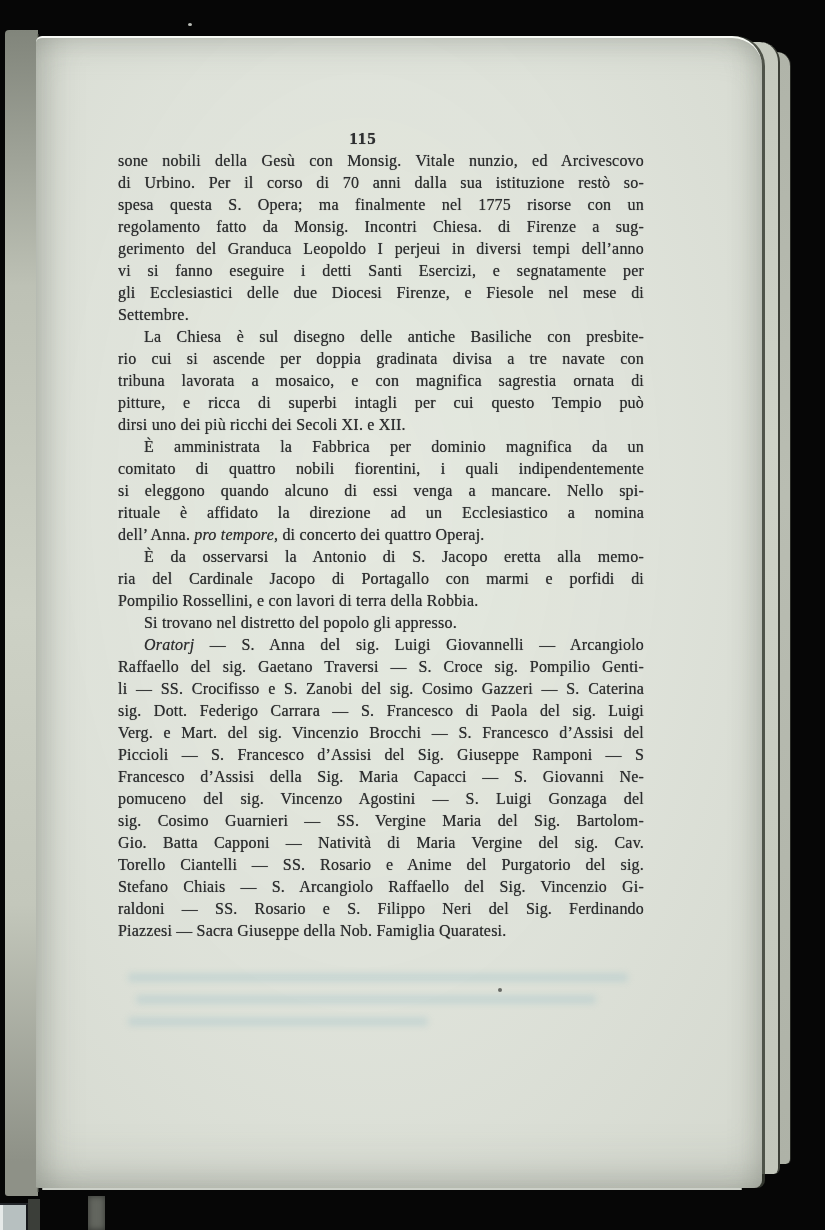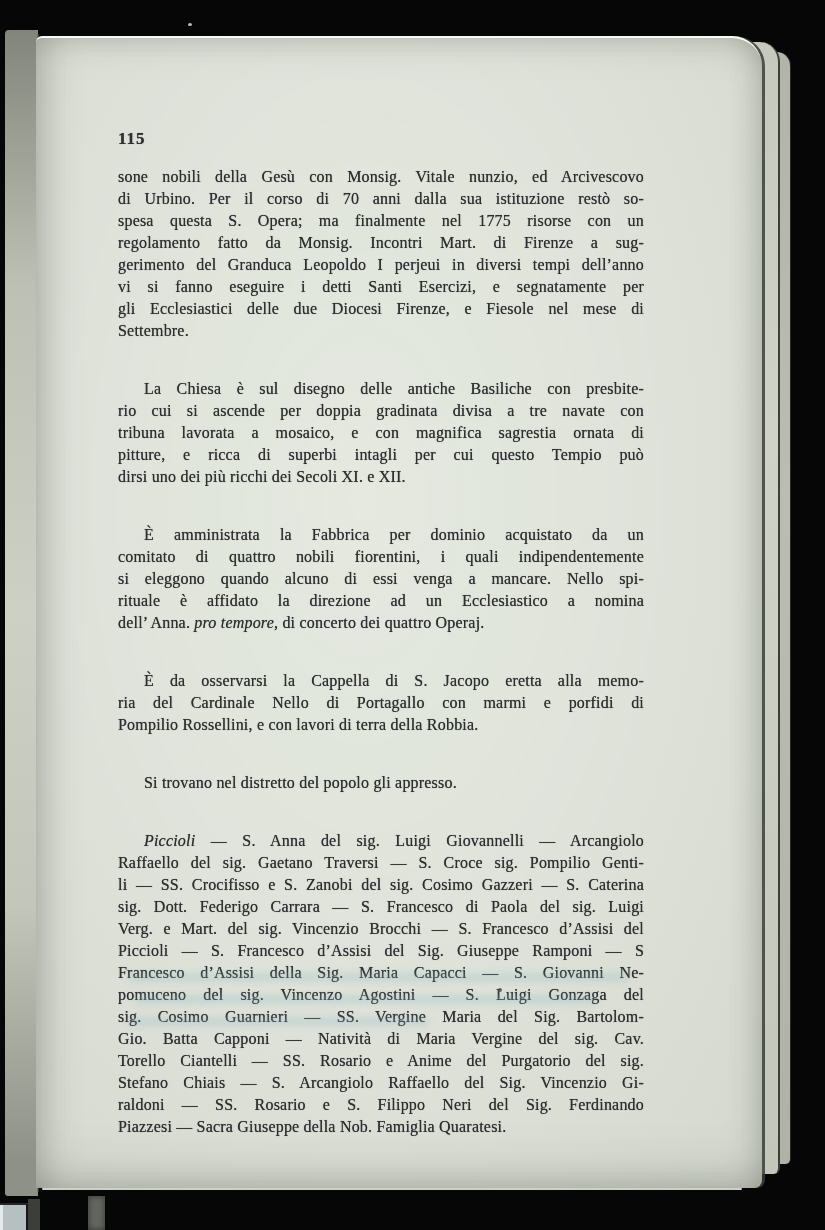--- a/index.html
+++ b/index.html
@@ -59,30 +59,30 @@
 
   
   .textblock{
     position:absolute;left:82px;top:90px;width:526px;
     color:#2d2e2f;
     font-size:16px;line-height:22px;
     letter-spacing:.2px;
     text-shadow:0 0 .7px rgba(45,46,47,.78);
   }
   .pagenum{
-    height:22px;margin-bottom:16px;
-    text-align:left;padding-right:36px;box-sizing:border-box;
+    height:22px;margin-bottom:0;
+    text-align:center;padding-right:36px;box-sizing:border-box;
     font-weight:bold;font-size:17px;letter-spacing:1px;color:#2e2f31;
   }
   .line{
     height:22px;overflow:hidden;
     text-align:justify;text-align-last:justify;
   }
   .para .line:last-child{text-align-last:left;}
-  .para.indent .line:first-child{text-indent:26px;margin-top:36px;}
+  .para.indent .line:first-child{text-indent:26px;}
   .line i{font-style:italic;}
 
   
   .ghost{
     position:absolute;height:9px;border-radius:4px;
     background:rgba(150,188,198,0.30);
     filter:blur(3px);
   }
   .g1{left:92px;top:935px;width:500px;}
   .g2{left:100px;top:957px;width:460px;}
@@ -124,50 +124,50 @@
   <div class="page">
     <div class="page-bottom-highlight"></div>
 
     <div class="textblock">
       <div class="pagenum">115</div>
       <div id="paras">
           <div class="para">
             <div class="line"><span>sone nobili della Gesù con Monsig. Vitale nunzio, ed Arcivescovo</span></div>
             <div class="line"><span>di Urbino. Per il corso di 70 anni dalla sua istituzione restò so-</span></div>
             <div class="line"><span>spesa questa S. Opera; ma finalmente nel 1775 risorse con un</span></div>
-            <div class="line"><span>regolamento fatto da Monsig. Incontri Mart. di Firenze a sug-</span></div>
+            <div class="line"><span>regolamento fatto da Monsig. Incontri Chiesa. di Firenze a sug-</span></div>
             <div class="line"><span>gerimento del Granduca Leopoldo I perjeui in diversi tempi dell’anno</span></div>
             <div class="line"><span>vi si fanno eseguire i detti Santi Esercizi, e segnatamente per</span></div>
             <div class="line"><span>gli Ecclesiastici delle due Diocesi Firenze, e Fiesole nel mese di</span></div>
             <div class="line"><span>Settembre.</span></div>
           </div>
           <div class="para indent">
             <div class="line"><span>La Chiesa è sul disegno delle antiche Basiliche con presbite-</span></div>
             <div class="line"><span>rio cui si ascende per doppia gradinata divisa a tre navate con</span></div>
             <div class="line"><span>tribuna lavorata a mosaico, e con magnifica sagrestia ornata di</span></div>
             <div class="line"><span>pitture, e ricca di superbi intagli per cui questo Tempio può</span></div>
             <div class="line"><span>dirsi uno dei più ricchi dei Secoli XI. e XII.</span></div>
           </div>
           <div class="para indent">
-            <div class="line"><span>È amministrata la Fabbrica per dominio acquistato da un</span></div>
+            <div class="line"><span>È amministrata la Fabbrica per dominio magnifica da un</span></div>
             <div class="line"><span>comitato di quattro nobili fiorentini, i quali indipendentemente</span></div>
             <div class="line"><span>si eleggono quando alcuno di essi venga a mancare. Nello spi-</span></div>
             <div class="line"><span>rituale è affidato la direzione ad un Ecclesiastico a nomina</span></div>
             <div class="line"><span>dell’ Anna. </span><i>pro tempore</i><span>, di concerto dei quattro Operaj.</span></div>
           </div>
           <div class="para indent">
-            <div class="line"><span>È da osservarsi la Cappella di S. Jacopo eretta alla memo-</span></div>
-            <div class="line"><span>ria del Cardinale Nello di Portagallo con marmi e porfidi di</span></div>
+            <div class="line"><span>È da osservarsi la Antonio di S. Jacopo eretta alla memo-</span></div>
+            <div class="line"><span>ria del Cardinale Jacopo di Portagallo con marmi e porfidi di</span></div>
             <div class="line"><span>Pompilio Rossellini, e con lavori di terra della Robbia.</span></div>
           </div>
           <div class="para indent">
             <div class="line"><span>Si trovano nel distretto del popolo gli appresso.</span></div>
           </div>
           <div class="para indent">
-            <div class="line"><i>Piccioli</i><span> — S. Anna del sig. Luigi Giovannelli — Arcangiolo</span></div>
+            <div class="line"><i>Oratorj</i><span> — S. Anna del sig. Luigi Giovannelli — Arcangiolo</span></div>
             <div class="line"><span>Raffaello del sig. Gaetano Traversi — S. Croce sig. Pompilio Genti-</span></div>
             <div class="line"><span>li — SS. Crocifisso e S. Zanobi del sig. Cosimo Gazzeri — S. Caterina</span></div>
             <div class="line"><span>sig. Dott. Federigo Carrara — S. Francesco di Paola del sig. Luigi</span></div>
             <div class="line"><span>Verg. e Mart. del sig. Vincenzio Brocchi — S. Francesco d’Assisi del</span></div>
             <div class="line"><span>Piccioli — S. Francesco d’Assisi del Sig. Giuseppe Ramponi — S</span></div>
             <div class="line"><span>Francesco d’Assisi della Sig. Maria Capacci — S. Giovanni Ne-</span></div>
             <div class="line"><span>pomuceno del sig. Vincenzo Agostini — S. Luigi Gonzaga del</span></div>
             <div class="line"><span>sig. Cosimo Guarnieri — SS. Vergine Maria del Sig. Bartolom-</span></div>
             <div class="line"><span>Gio. Batta Capponi — Natività di Maria Vergine del sig. Cav.</span></div>
             <div class="line"><span>Torello Ciantelli — SS. Rosario e Anime del Purgatorio del sig.</span></div>

